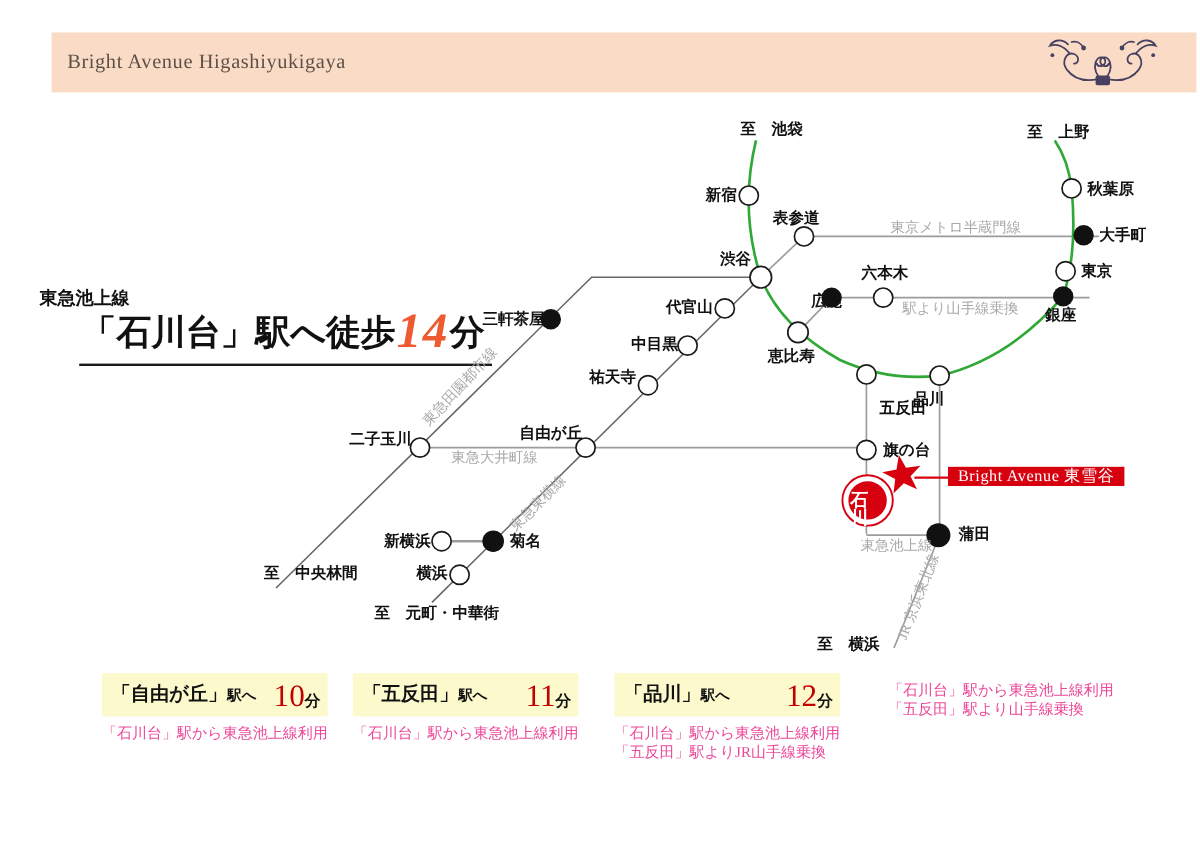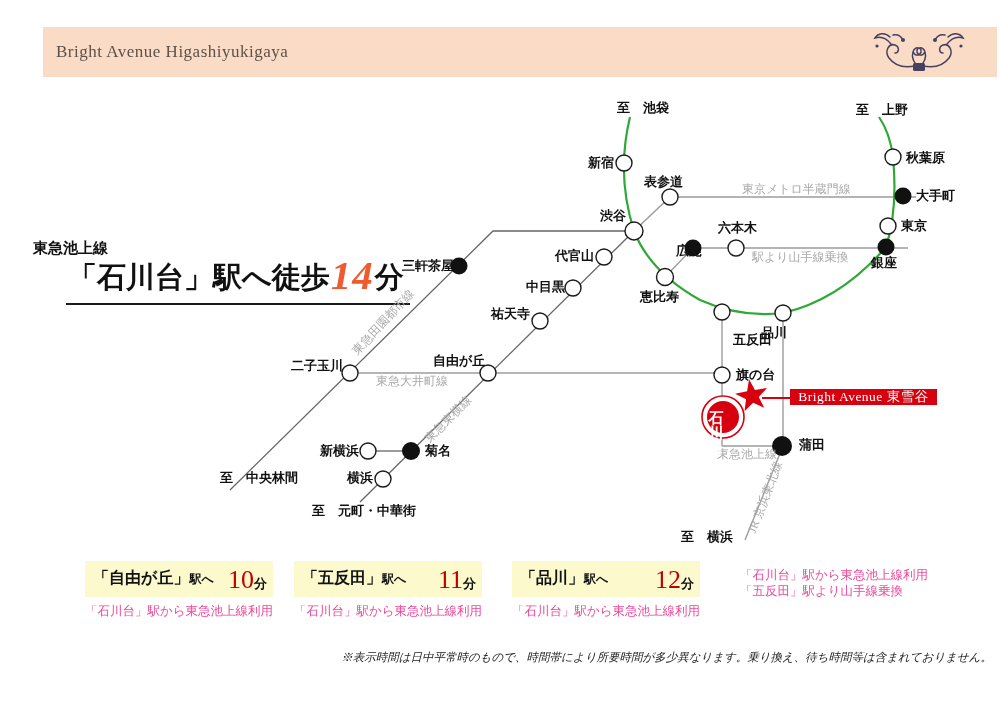--- a/index.html
+++ b/index.html
@@ -196,25 +196,25 @@
     </div>
   </div>
 
   <div class="abox" style="left:512px">
     <div class="abox-head">
       <span class="abox-station"><span>「品川」</span><span class="abox-sfx">駅へ</span></span>
       <span class="abox-min"><span class="min-num">12</span><span class="min-unit">分</span></span>
     </div>
     <div class="abox-notes">
       <div class="abox-note">「石川台」駅から東急池上線利用</div>
+      <div class="abox-note">「五反田」駅よりJR山手線乗換</div>
     </div>
   </div>
 
   <div class="abox" style="left:740px">
     <div class="abox-notes">
       <div class="abox-note">「石川台」駅から東急池上線利用</div>
       <div class="abox-note">「五反田」駅より山手線乗換</div>
     </div>
   </div>
 
-  <div class="footnote">※表示時間は日中平常時のもので、時間帯により所要時間が多少異なります。乗り換え、待ち時間等は含まれておりません。</div>
 
 </div>
 
 </body></html>

